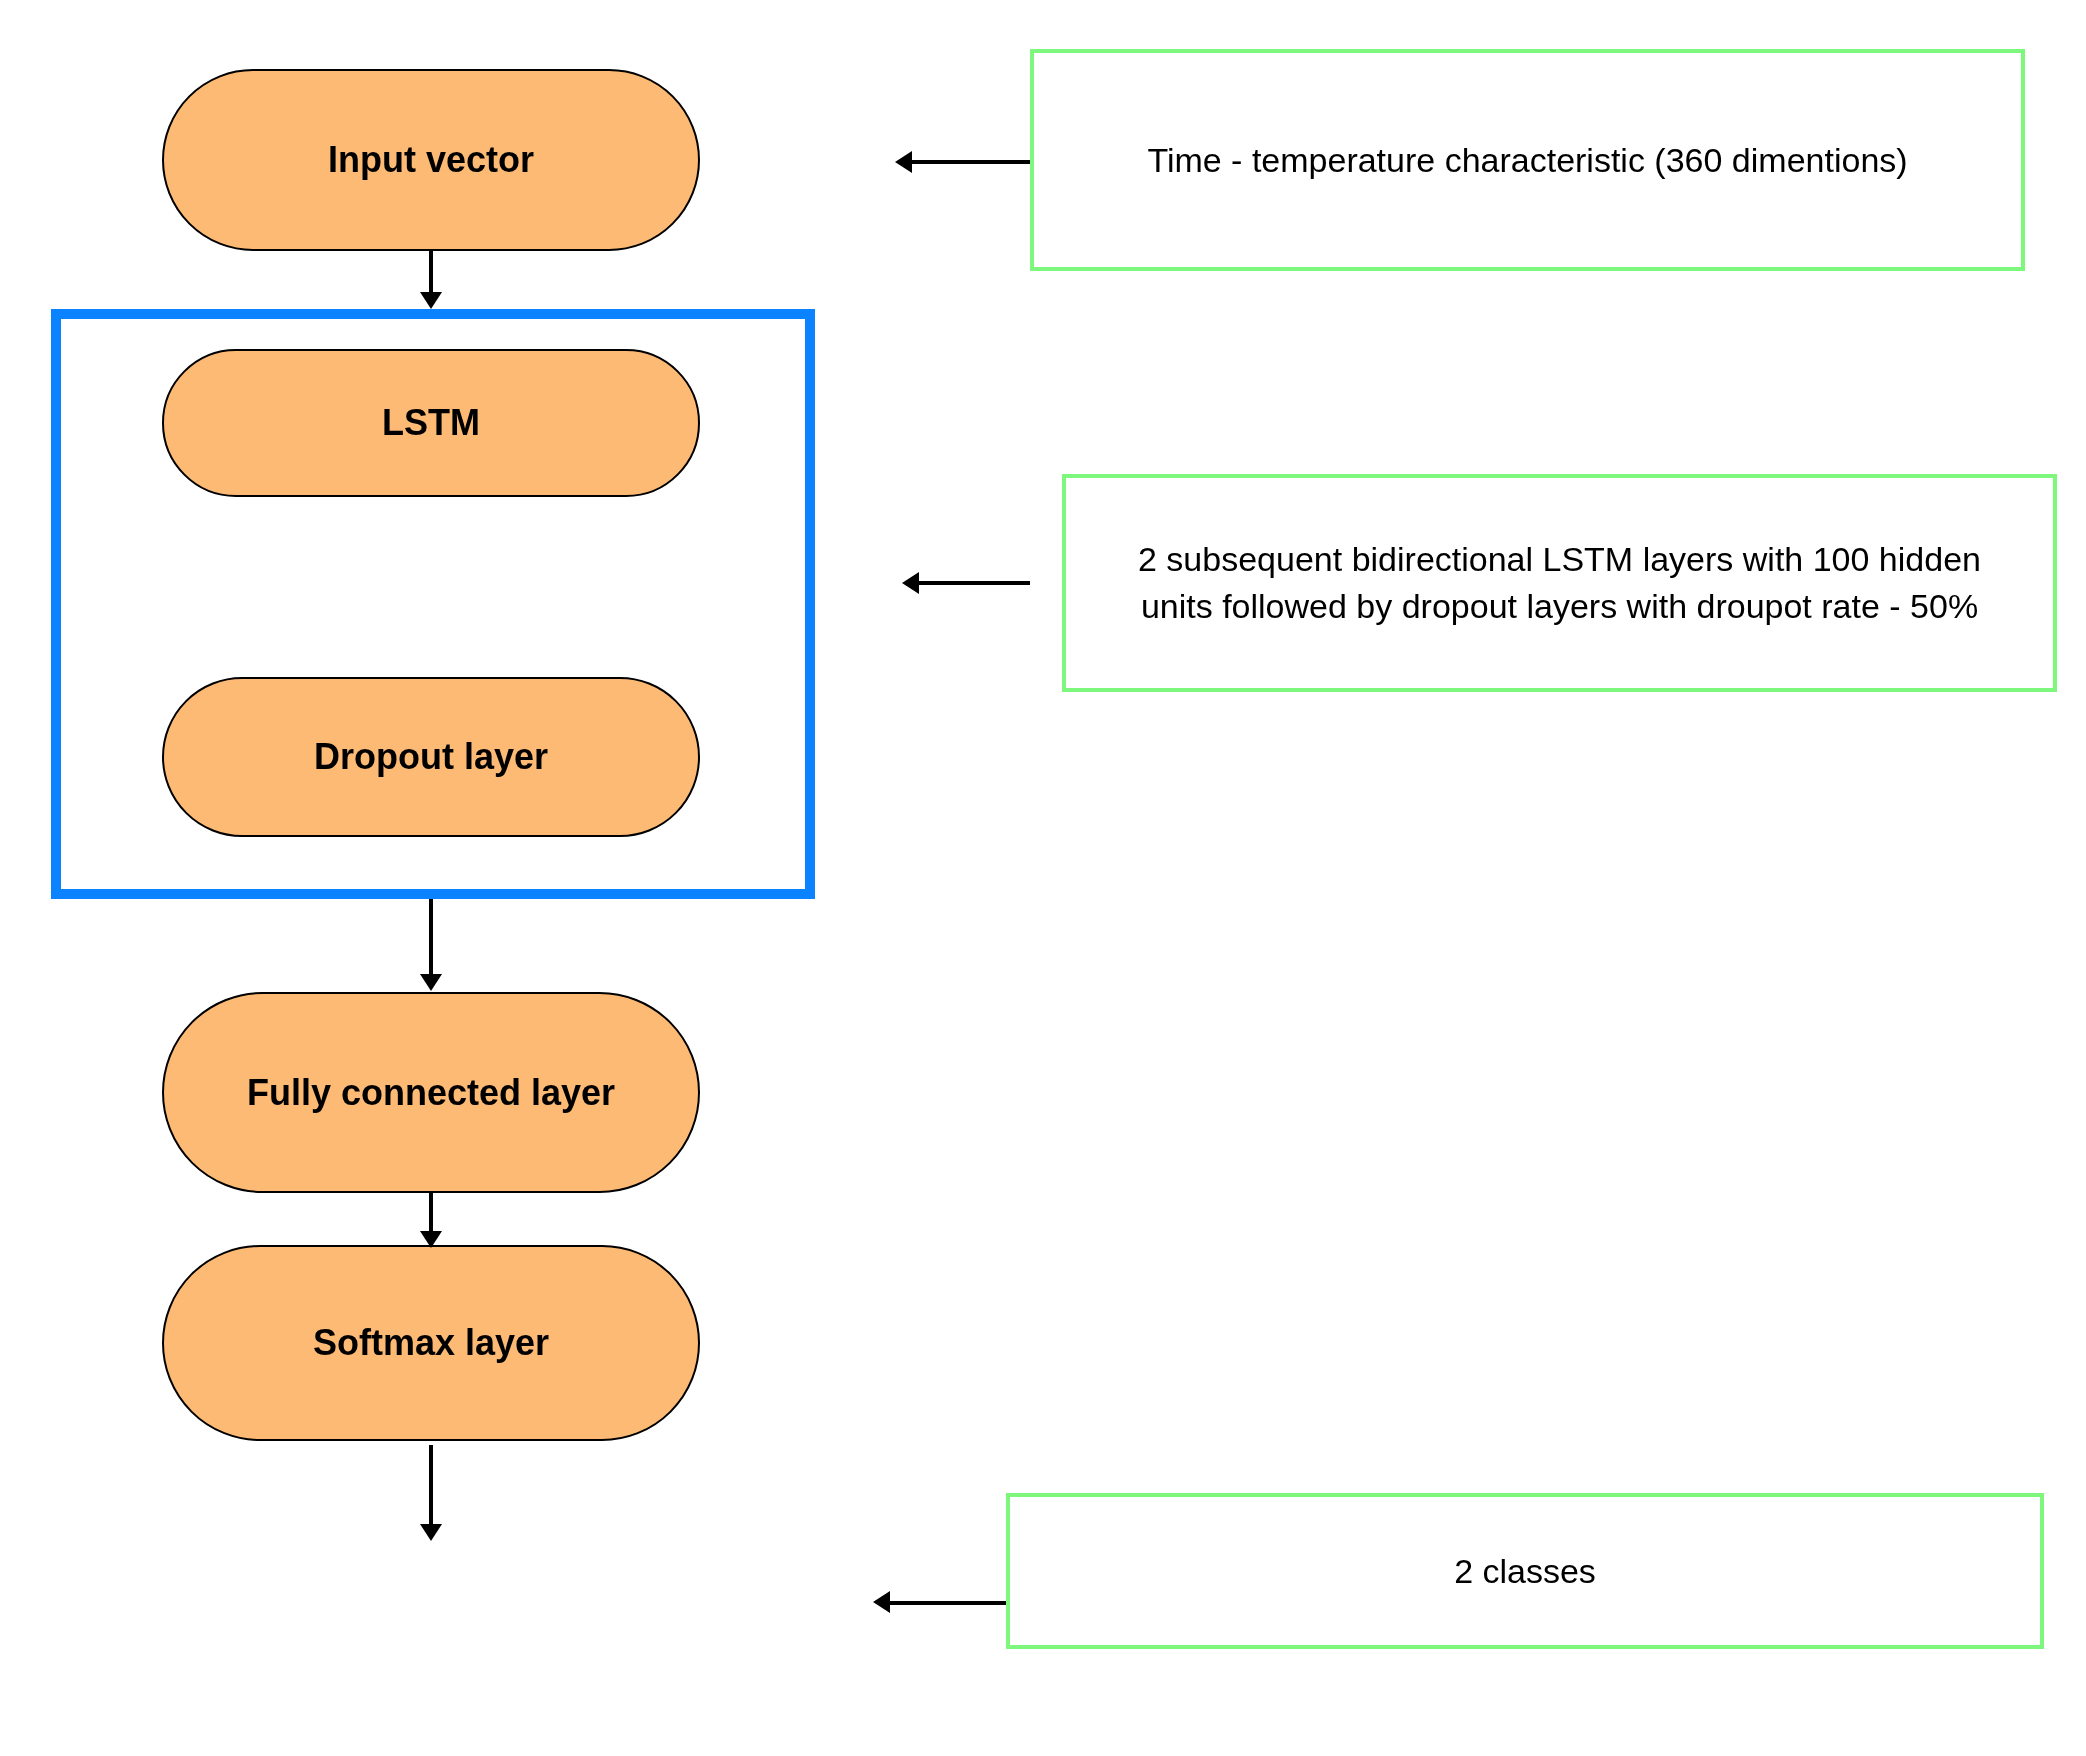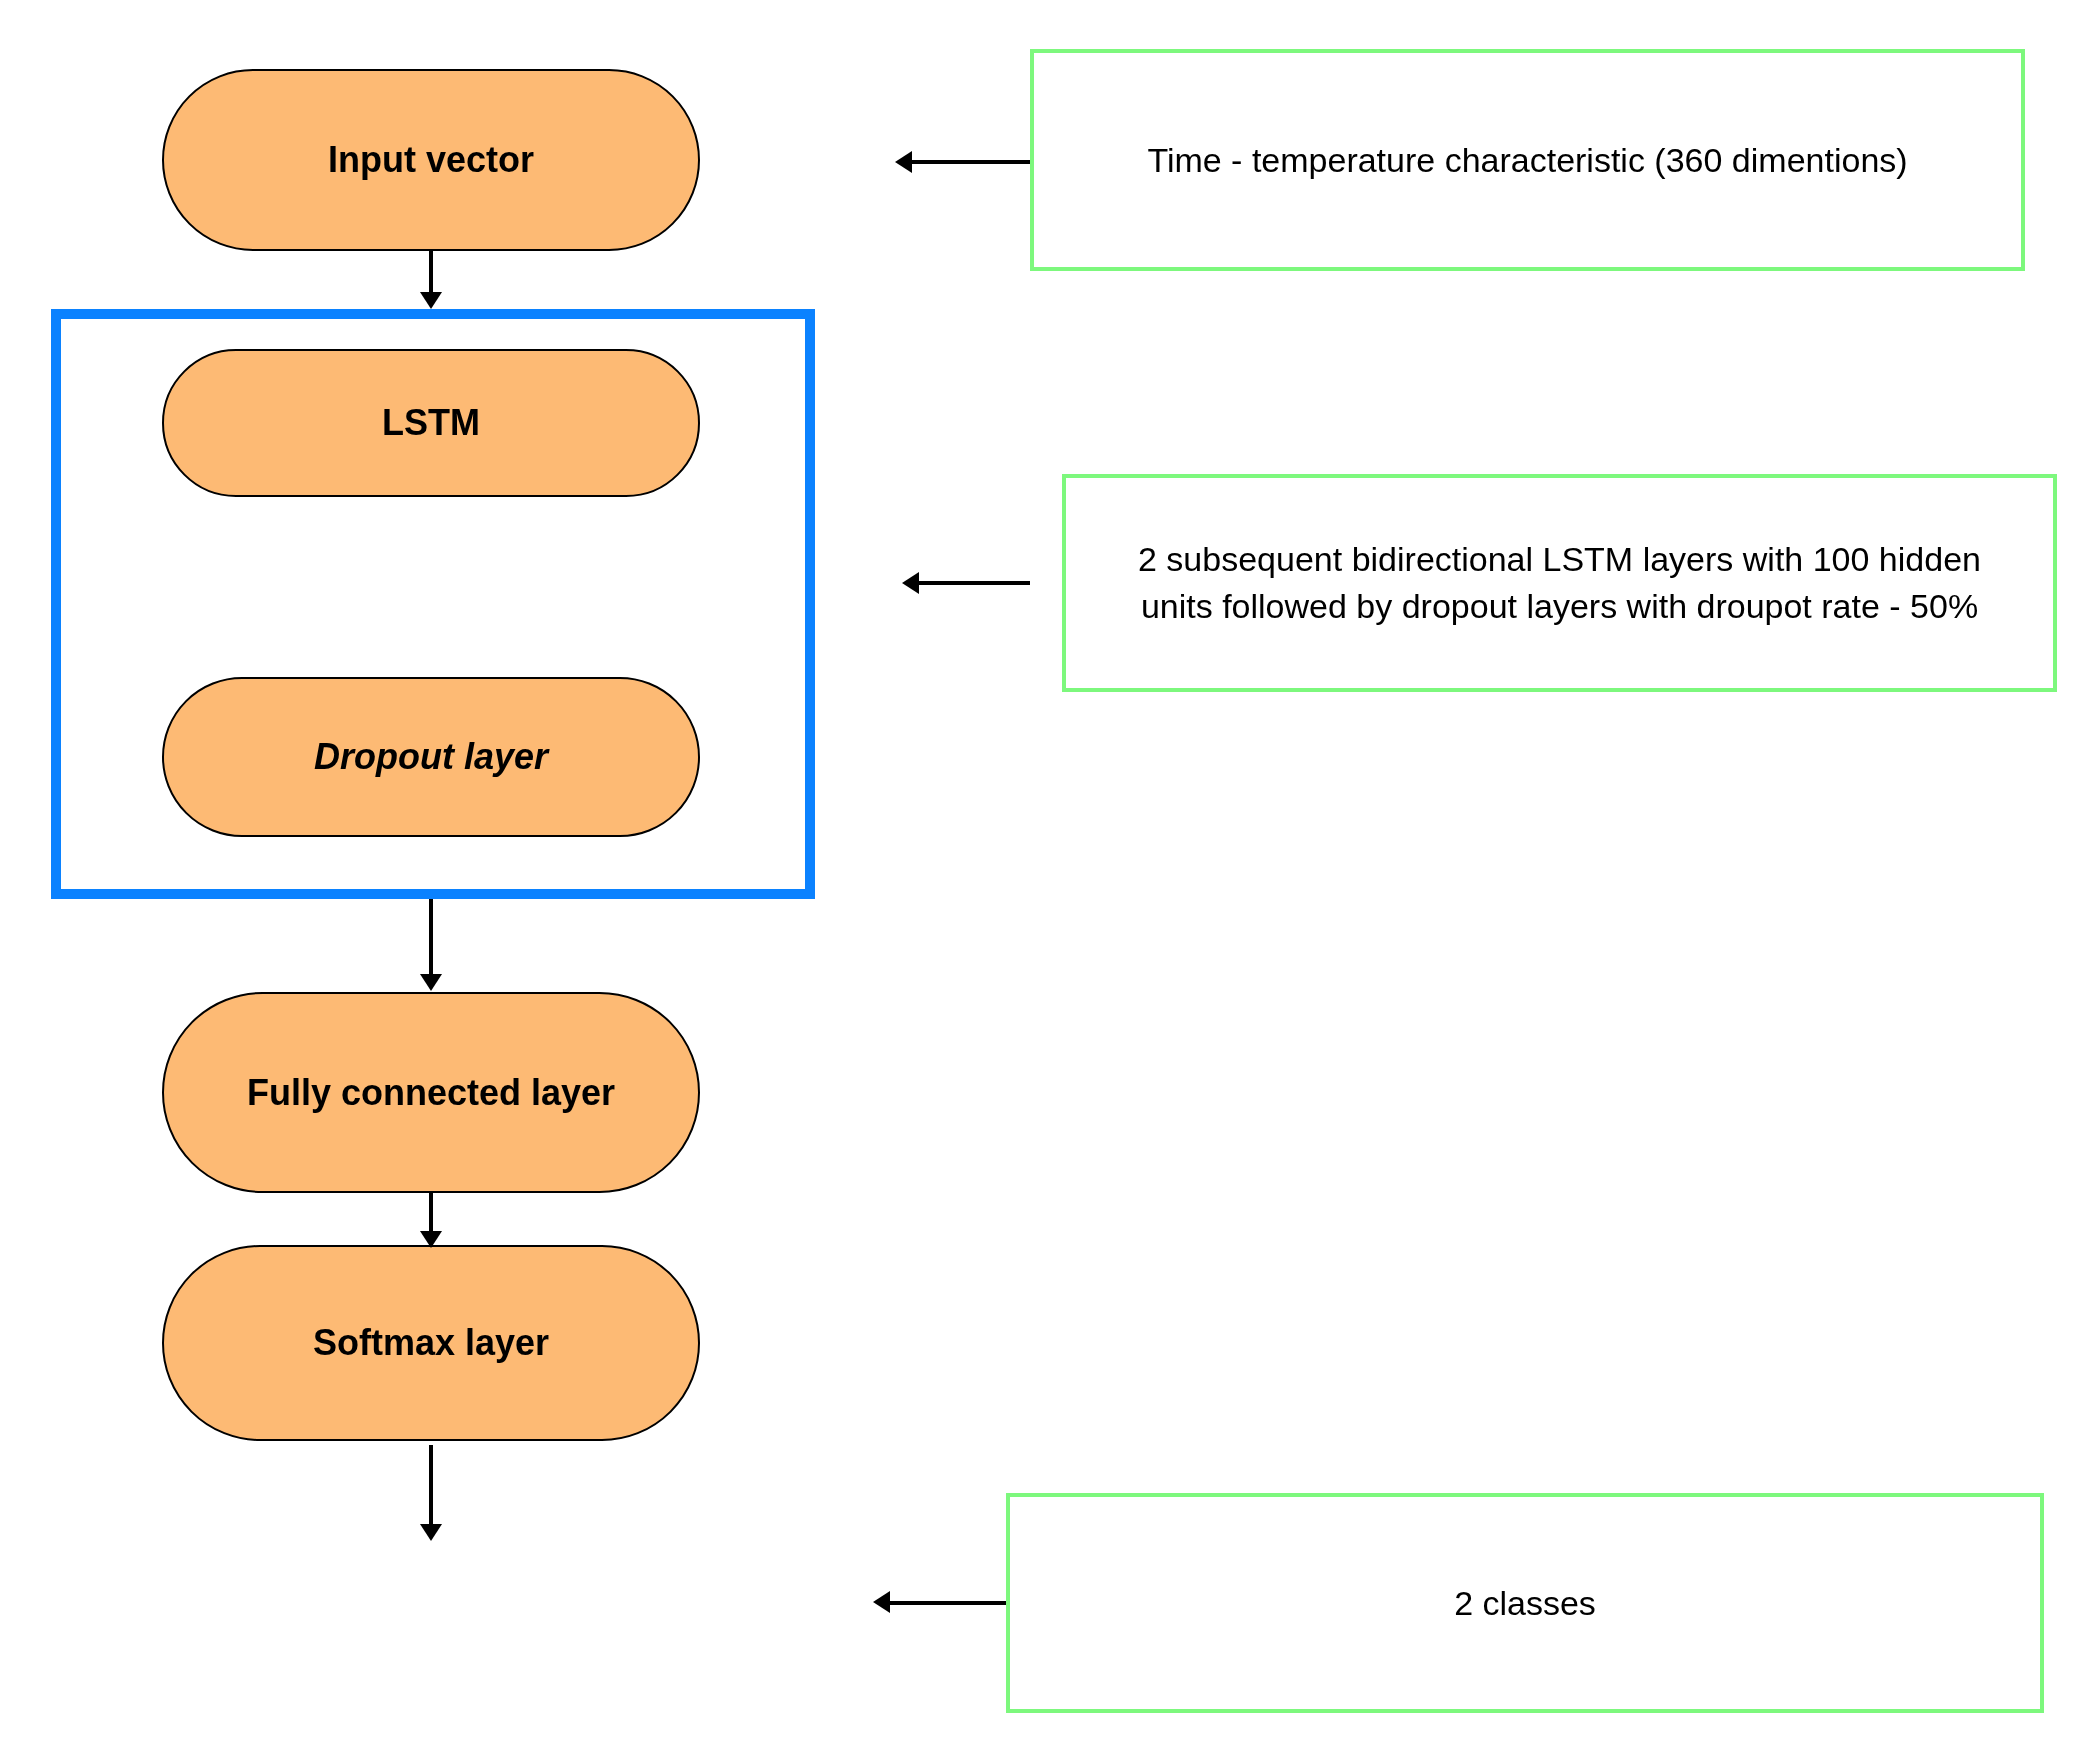--- a/index.html
+++ b/index.html
@@ -25,21 +25,21 @@
     display: flex;
     align-items: center;
     justify-content: center;
     text-align: center;
     font-weight: bold;
     font-size: 36px;
     z-index: 3;
   }
   #node-input-vector   { top: 69px;   height: 182px; }
   #node-lstm           { top: 349px;  height: 148px; }
-  #node-dropout        { top: 677px;  height: 160px; font-style: italic; }
+  #node-dropout        { top: 677px;  height: 160px; }
   #node-fully-connected{ top: 992px; height: 201px; }
   #node-softmax        { top: 1245px; height: 196px; }
   #node-classification { top: 1541px; height: 179px; }
 
   
   .group-box {
     position: absolute;
     left: 51px;
     top: 309px;
     width: 764px;
@@ -60,21 +60,21 @@
     flex-direction: column;
     align-items: center;
     justify-content: center;
     text-align: center;
     font-size: 34px;
     line-height: 47px;
     z-index: 3;
   }
   #annotation-input   { left: 1030px; top: 49px;   width: 995px; height: 222px; }
   #annotation-lstm    { left: 1030px; top: 474px;  width: 995px; height: 218px; margin-left: 32px; }
-  #annotation-classes { left: 1006px; top: 1493px; width: 1038px; height: 220px; }
+  #annotation-classes { left: 1006px; top: 1493px; width: 1038px; height: 156px; }
 
   
   .vline {
     position: absolute;
     left: 429px;
     width: 3.6px;
     background: #000000;
     z-index: 4;
   }
   #arrow-1-line { top: 250px;  height: 45px;  }

